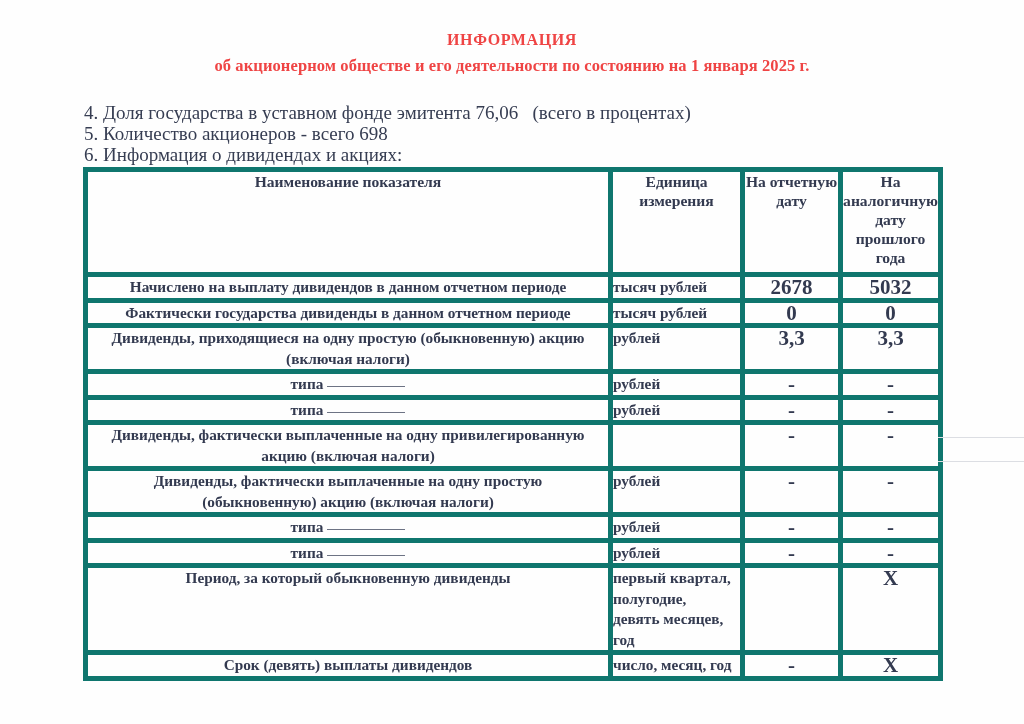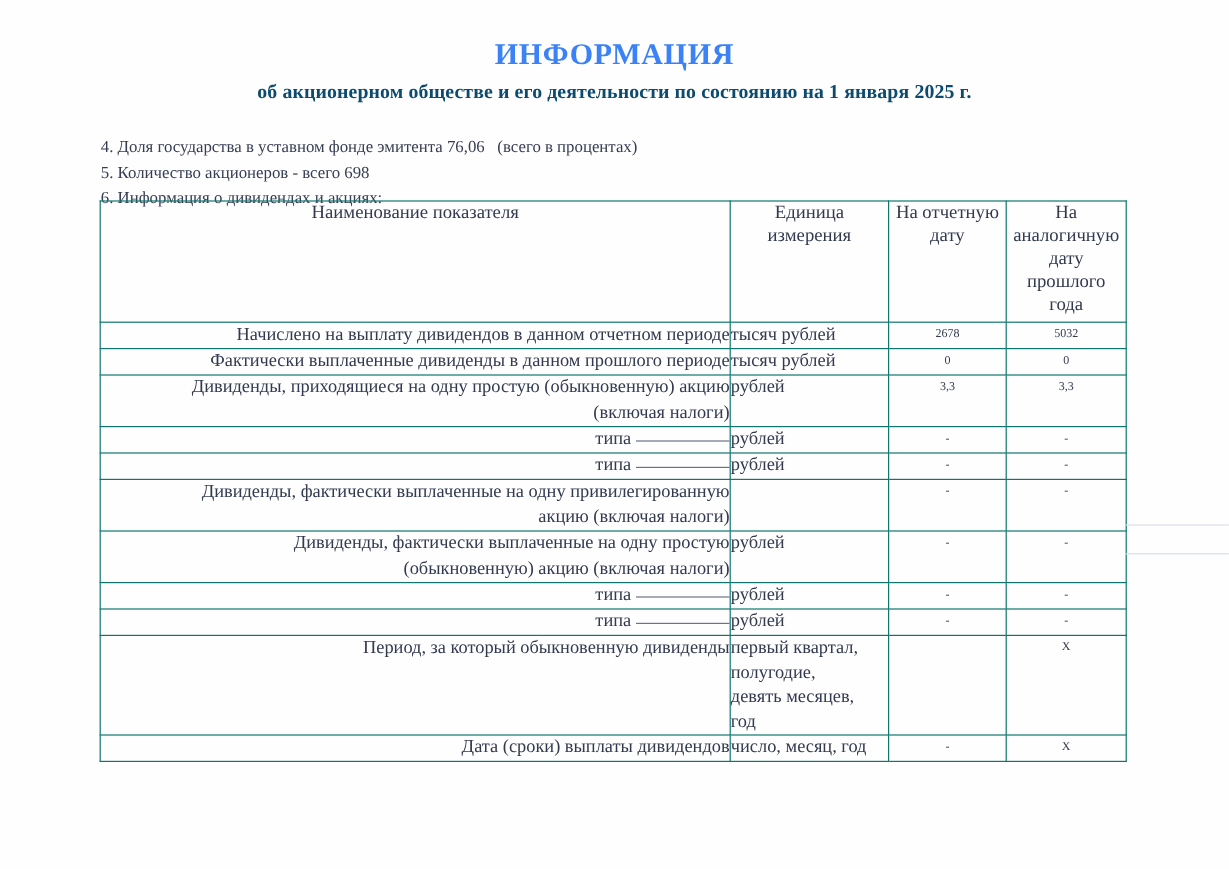--- a/index.html
+++ b/index.html
@@ -21,99 +21,99 @@
     inset: 0;
     background: #fefefe;
   }
 
   
   .title-block {
     text-align: center;
     padding-top: 30px;
   }
   .doc-title {
-    font-size: 25px;
+    font-size: 16px;
     font-weight: bold;
     letter-spacing: 0.6px;
-    color: #3b82f6;
+    color: #ef4444;
     line-height: 1.25;
   }
   .doc-subtitle {
     font-size: 16.5px;
     font-weight: bold;
-    color: #0c4a6e;
+    color: #ef4444;
     margin-top: 6px;
     letter-spacing: 0.1px;
   }
 
   
   .intro {
     margin-top: 26px;
     padding-left: 84px;
     color: #3a4055;
   }
   .intro-line {
-    font-size: 14px;
+    font-size: 19px;
     line-height: 21px;
     white-space: pre;
     color: #363d52;
   }
 
   
   .table-wrap {
     position: absolute;
     left: 83px;
     top: 167px;
     width: 855px;
   }
   table.main {
     border-collapse: collapse;
     width: 855px;
     table-layout: fixed;
     font-size: 15.2px;
     color: #333a50;
   }
   table.main td, table.main th {
-    border: 1px solid #0f766e;
+    border: 5px solid #0f766e;
     padding: 0;
     vertical-align: top;
-    font-weight: normal;
+    font-weight: bold;
   }
   col.c-name  { width: 525px; }
   col.c-unit  { width: 132px; }
   col.c-cur   { width: 98px; }
   col.c-prev  { width: 100px; }
 
   th.head {
     text-align: center;
     vertical-align: middle;
     height: 100px;
     font-size: 15.6px;
     line-height: 19px;
     color: #333a50;
     padding: 2px 4px;
   }
 
   td.name {
-    text-align: right;
+    text-align: center;
     padding: 2px 3px 2px 4px;
     line-height: 20.5px;
     font-size: 15.3px;
   }
   td.unit {
     text-align: left;
     padding: 2px 3px;
     line-height: 20.5px;
     font-size: 15.3px;
   }
   td.val {
     text-align: center;
     padding: 2px 3px;
     line-height: 20.5px;
-    font-size: 10px;
+    font-size: 21px;
   }
 
   .r1 { height: 22px; }
   .r2 { height: 43px; }
   .rPeriod { height: 80px; }
 
   .blank-line {
     display: inline-block;
     width: 78px;
     border-bottom: 1.4px solid #6d7384;
@@ -172,21 +172,21 @@
         </tr>
       </thead>
       <tbody id="tbody">
           <tr class="r1">
             <td class="name multi">Начислено на выплату дивидендов в данном отчетном периоде</td>
             <td class="unit multi">тысяч рублей</td>
             <td class="val">2678</td>
             <td class="val">5032</td>
           </tr>
           <tr class="r1">
-            <td class="name multi">Фактически выплаченные дивиденды в данном прошлого периоде</td>
+            <td class="name multi">Фактически государства дивиденды в данном отчетном периоде</td>
             <td class="unit multi">тысяч рублей</td>
             <td class="val">0</td>
             <td class="val">0</td>
           </tr>
           <tr class="r2">
             <td class="name multi">Дивиденды, приходящиеся на одну простую (обыкновенную) акцию
 (включая налоги)</td>
             <td class="unit multi">рублей</td>
             <td class="val">3,3</td>
             <td class="val">3,3</td>
@@ -232,21 +232,21 @@
           <tr class="rPeriod">
             <td class="name multi">Период, за который обыкновенную дивиденды</td>
             <td class="unit multi">первый квартал,
 полугодие,
 девять месяцев,
 год</td>
             <td class="val"></td>
             <td class="val">X</td>
           </tr>
           <tr class="r1">
-            <td class="name multi">Дата (сроки) выплаты дивидендов</td>
+            <td class="name multi">Срок (девять) выплаты дивидендов</td>
             <td class="unit multi">число, месяц, год</td>
             <td class="val">-</td>
             <td class="val">X</td>
           </tr>
         </tbody>
     </table>
   </div>
 
   <div class="streak s1"></div>
   <div class="streak s2"></div>

